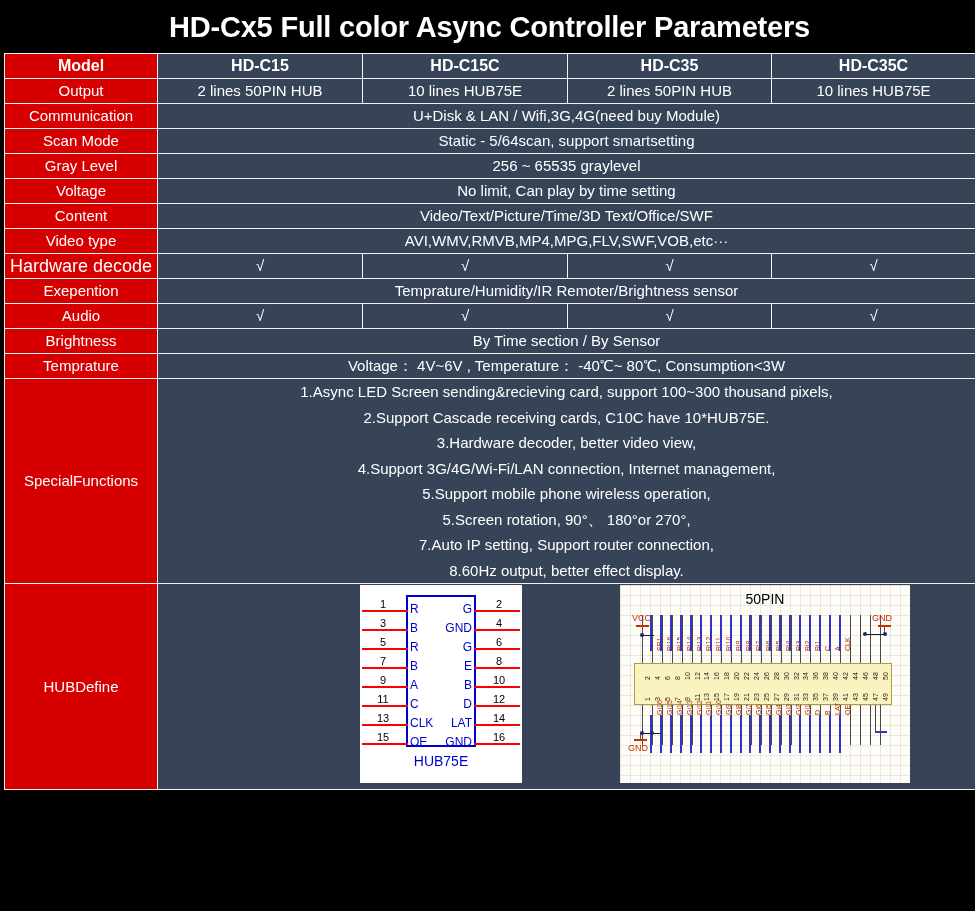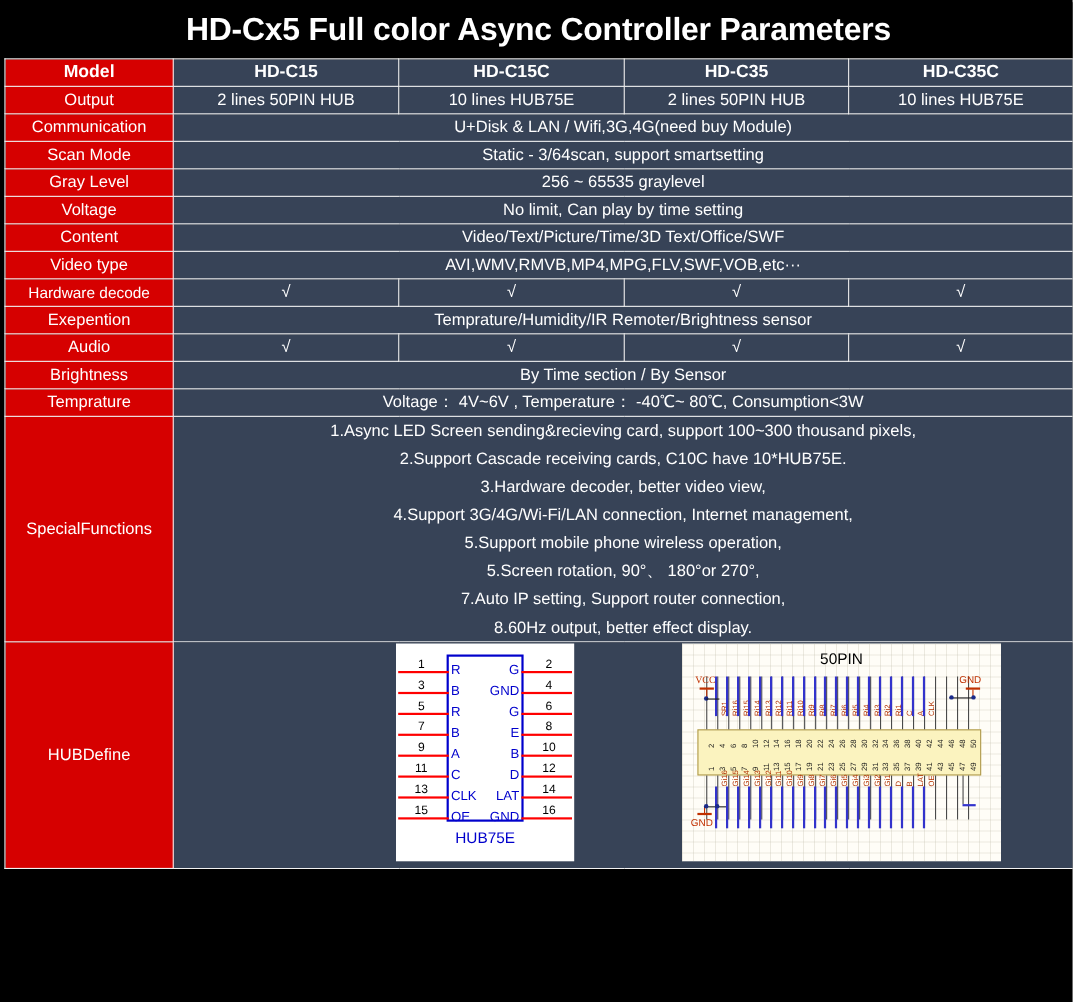--- a/index.html
+++ b/index.html
@@ -262,21 +262,21 @@
       </tr>
 
 
       <tr>
         <td class="lbl">Communication</td>
         <td class="val" colspan="4">U+Disk &amp; LAN / Wifi,3G,4G(need buy Module)</td>
       </tr>
 
       <tr>
         <td class="lbl">Scan Mode</td>
-        <td class="val" colspan="4">Static - 3/64scan,  support smartsetting</td>
+        <td class="val" colspan="4">Static - 5/64scan,  support smartsetting</td>
       </tr>
 
       <tr>
         <td class="lbl">Gray Level</td>
         <td class="val" colspan="4">256 ~ 65535 graylevel</td>
       </tr>
 
       <tr>
         <td class="lbl">Voltage</td>
         <td class="val" colspan="4">No limit,  Can play by time setting</td>
@@ -288,21 +288,21 @@
         <td class="val" colspan="4">Video/Text/Picture/Time/3D Text/Office/SWF</td>
       </tr>
 
       <tr>
         <td class="lbl">Video type</td>
         <td class="val" colspan="4">AVI,WMV,RMVB,MP4,MPG,FLV,SWF,VOB,etc···</td>
       </tr>
 
 
       <tr>
-        <td class="lbl" style="font-size:14px">Hardware decode</td>
+        <td class="lbl" style="font-size:18px">Hardware decode</td>
         <td class="tick">√</td>
         <td class="tick">√</td>
         <td class="tick">√</td>
         <td class="tick">√</td>
       </tr>
 
       <tr>
         <td class="lbl">Exepention</td>
         <td class="val" colspan="4">Temprature/Humidity/IR Remoter/Brightness sensor</td>
       </tr>
@@ -574,21 +574,21 @@
                 <div class="lab" style="left: 184.4px; top: 130px;">Gi1</div>
                 <div class="wire blue" style="left: 178.9px; top: 130px; height: 38px;"></div>
                 <div class="lab" style="left: 194.3px; top: 130px;">D</div>
                 <div class="wire blue" style="left: 188.8px; top: 130px; height: 38px;"></div>
                 <div class="lab" style="left: 204.2px; top: 130px;">B</div>
                 <div class="wire blue" style="left: 198.7px; top: 130px; height: 38px;"></div>
                 <div class="lab" style="left: 214.1px; top: 130px;">LAT</div>
                 <div class="wire blue" style="left: 208.6px; top: 130px; height: 38px;"></div>
                 <div class="lab" style="left: 224px; top: 130px;">OE</div>
                 <div class="wire blue" style="left: 218.5px; top: 130px; height: 38px;"></div>
-                <div class="pwr" style="left: 12px; top: 28px; font-family: Liberation Serif, serif;">VCC</div>
+                <div class="pwr" style="left: 12px; top: 28px;">VCC</div>
                 <div class="pwr-bar" style="left: 16px; top: 40px;"></div>
                 <div class="pwr-stem" style="left: 22px; top: 42px;"></div>
                 <div class="node" style="left: 20px; top: 48px;"></div>
                 <div class="rail" style="left: 22px; top: 50px; width: 12px;"></div>
                 <div class="pwr" style="left: 8px; top: 158px;">GND</div>
                 <div class="pwr-bar" style="left: 14px; top: 154px;"></div>
                 <div class="pwr-stem" style="left: 20px; top: 148px;"></div>
                 <div class="rail" style="left: 20px; top: 148px; width: 20px;"></div>
                 <div class="node" style="left: 20px; top: 146px;"></div>
                 <div class="node" style="left: 30px; top: 146px;"></div>

